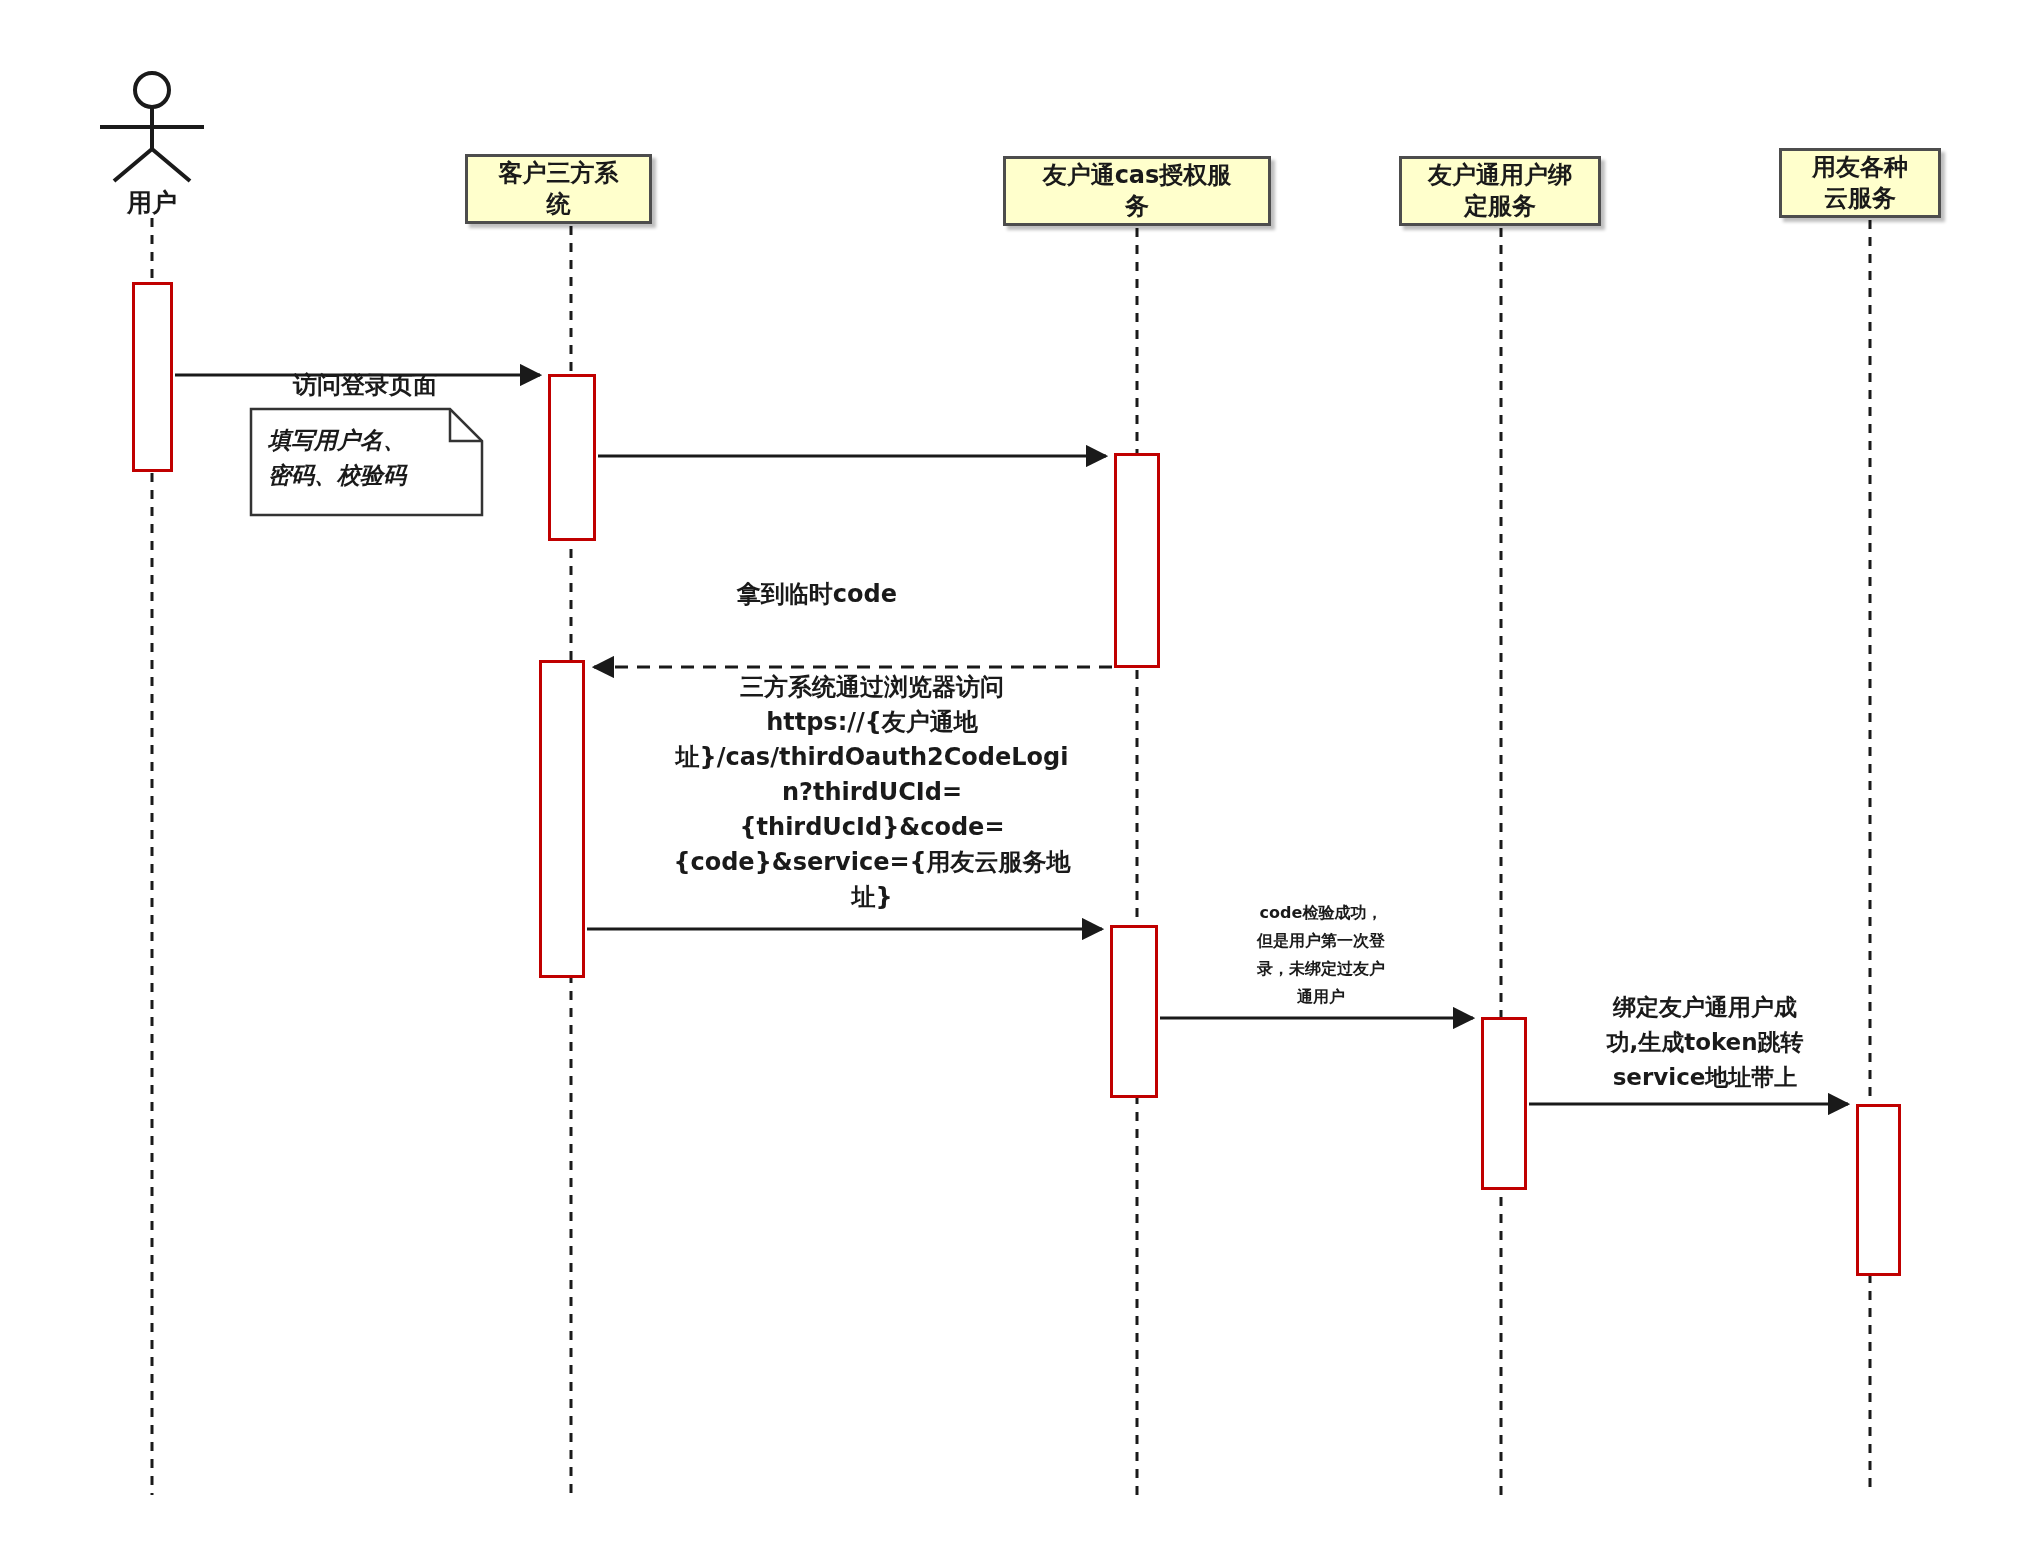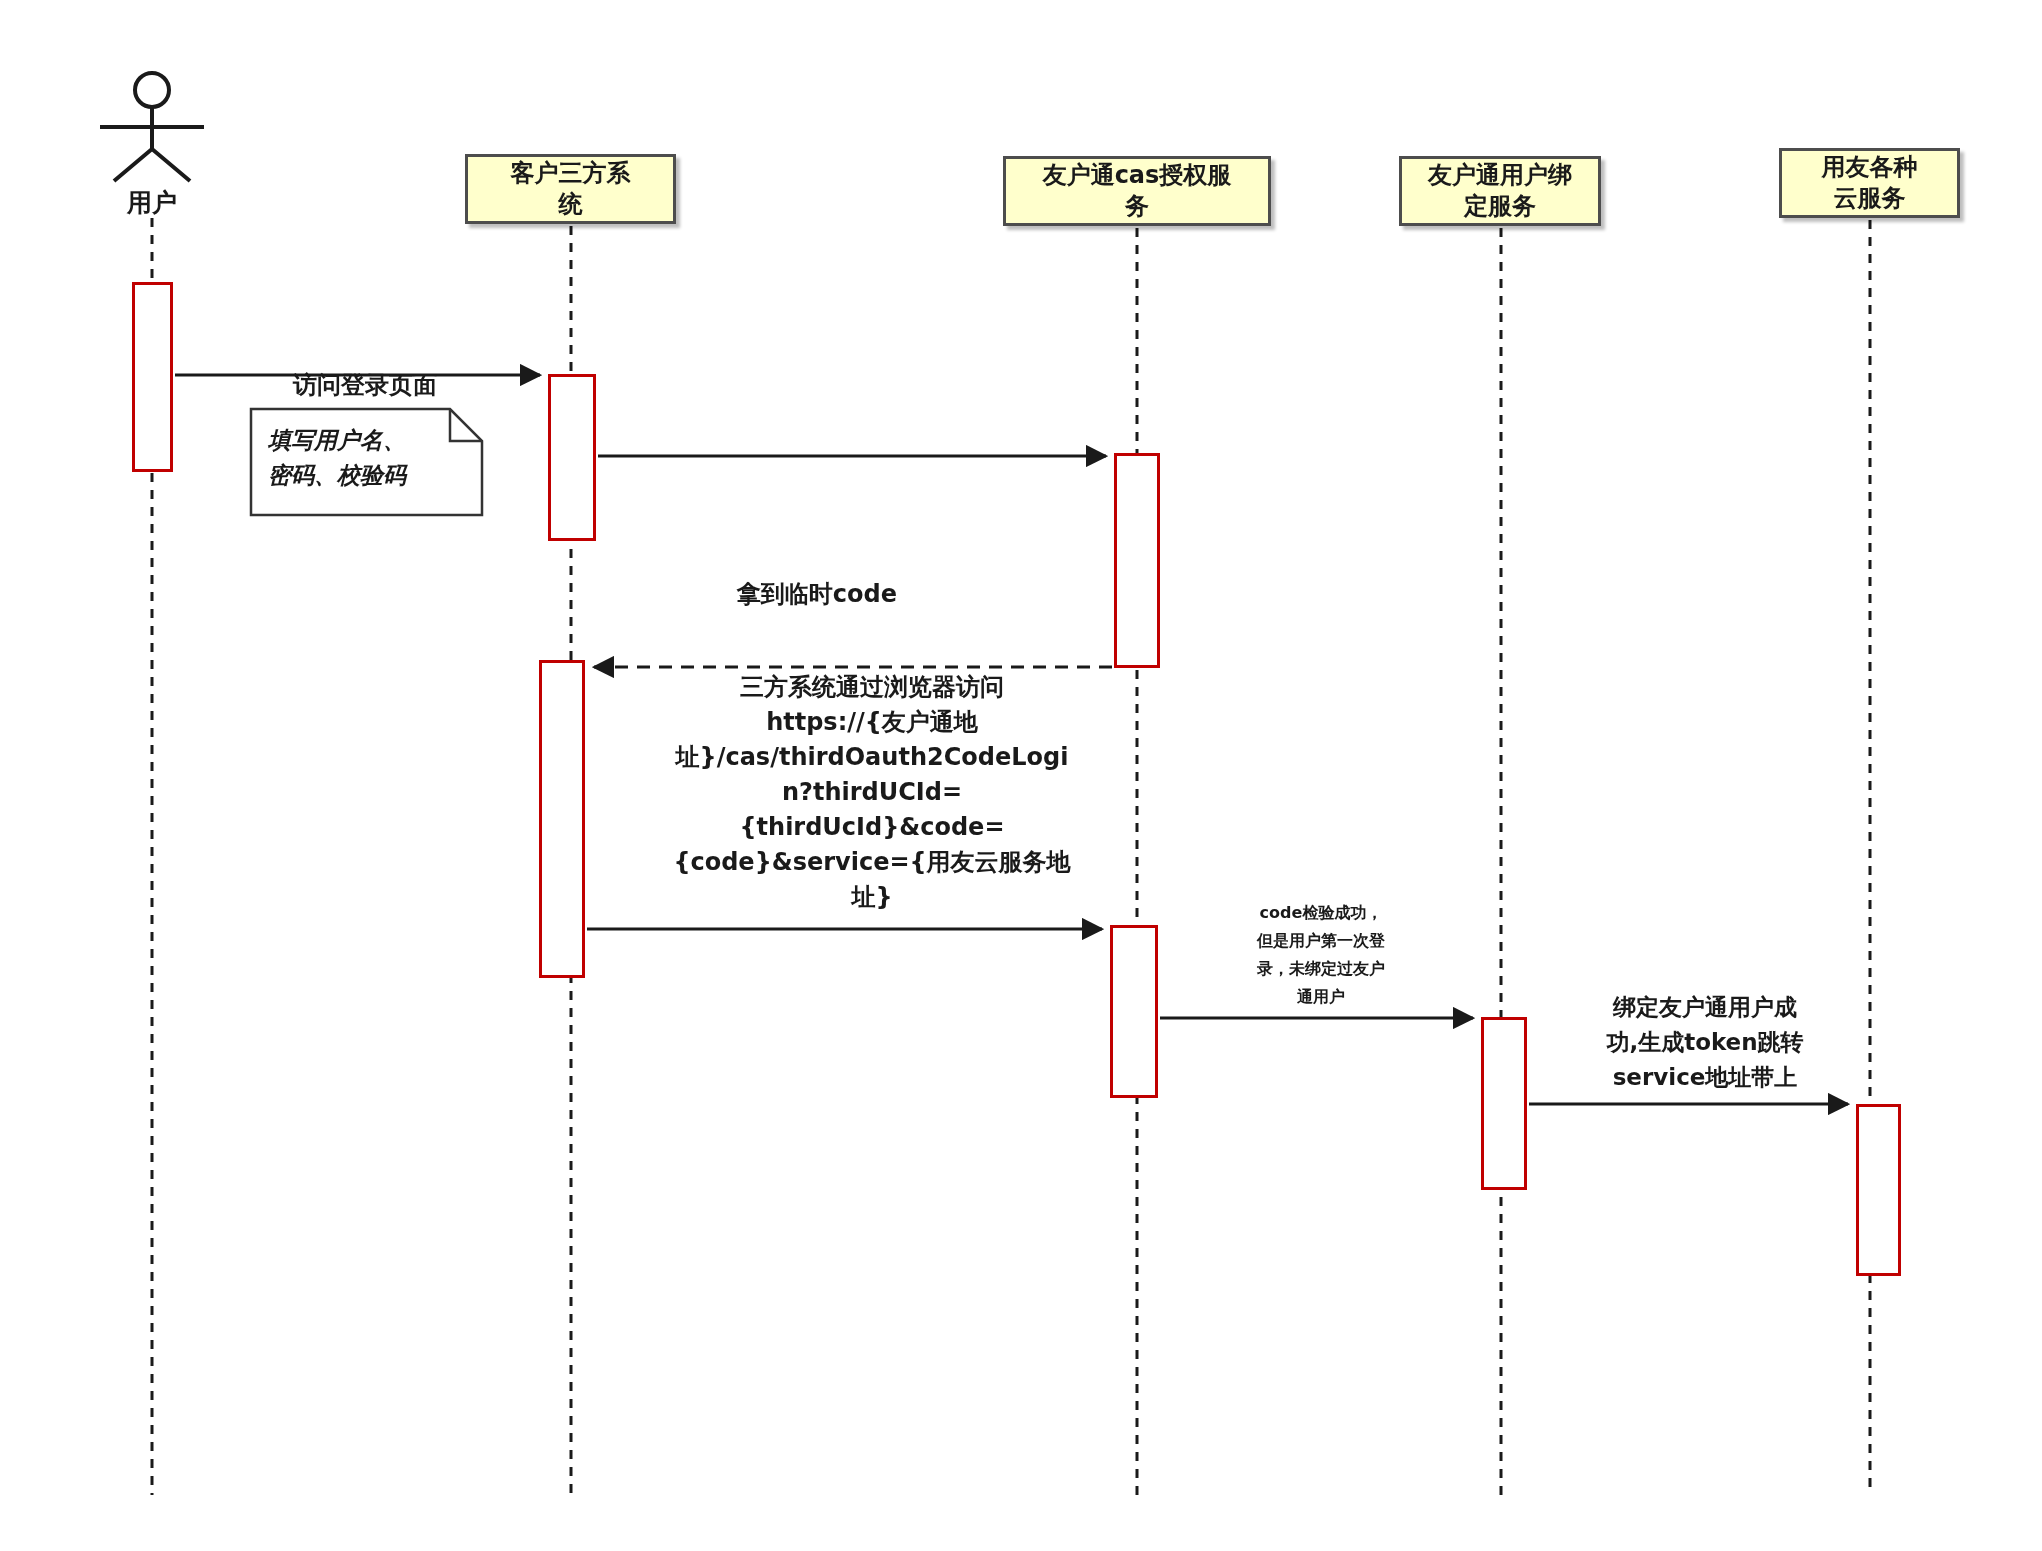--- a/index.html
+++ b/index.html
@@ -82,33 +82,33 @@
     <line x1="175" y1="375" x2="540" y2="375" stroke="#1a1a1a" stroke-width="3" marker-end="url(#arrow)"></line>
     <line x1="598" y1="456" x2="1106" y2="456" stroke="#1a1a1a" stroke-width="3" marker-end="url(#arrow)"></line>
     <line x1="1112" y1="667" x2="594" y2="667" stroke="#1a1a1a" stroke-width="3" stroke-dasharray="13 9" marker-end="url(#arrow)"></line>
     <line x1="587" y1="929" x2="1102" y2="929" stroke="#1a1a1a" stroke-width="3" marker-end="url(#arrow)"></line>
     <line x1="1160" y1="1018" x2="1473" y2="1018" stroke="#1a1a1a" stroke-width="3" marker-end="url(#arrow)"></line>
     <line x1="1529" y1="1104" x2="1848" y2="1104" stroke="#1a1a1a" stroke-width="3" marker-end="url(#arrow)"></line>
   </svg>
 
   <div class="actor-label" style="left:92px;top:186px;width:120px;">用户</div>
 
-  <div class="participant" style="left:465px;top:154px;width:211px;height:70px;">
+  <div class="participant" style="left:465px;top:154px;width:187px;height:70px;">
     <span>客户三方系
 统</span>
   </div>
   <div class="participant" style="left:1003px;top:156px;width:268px;height:70px;">
     <span>友户通cas授权服
 务</span>
   </div>
   <div class="participant" style="left:1399px;top:156px;width:202px;height:70px;">
     <span>友户通用户绑
 定服务</span>
   </div>
-  <div class="participant" style="left:1779px;top:148px;width:181px;height:70px;">
+  <div class="participant" style="left:1779px;top:148px;width:162px;height:70px;">
     <span>用友各种
 云服务</span>
   </div>
 
   <div class="activation" style="left:132px;top:282px;width:41px;height:190px;"></div>
   <div class="activation" style="left:548px;top:374px;width:48px;height:167px;"></div>
   <div class="activation" style="left:1114px;top:453px;width:46px;height:215px;"></div>
   <div class="activation" style="left:539px;top:660px;width:46px;height:318px;"></div>
   <div class="activation" style="left:1110px;top:925px;width:48px;height:173px;"></div>
   <div class="activation" style="left:1481px;top:1017px;width:46px;height:173px;"></div>

